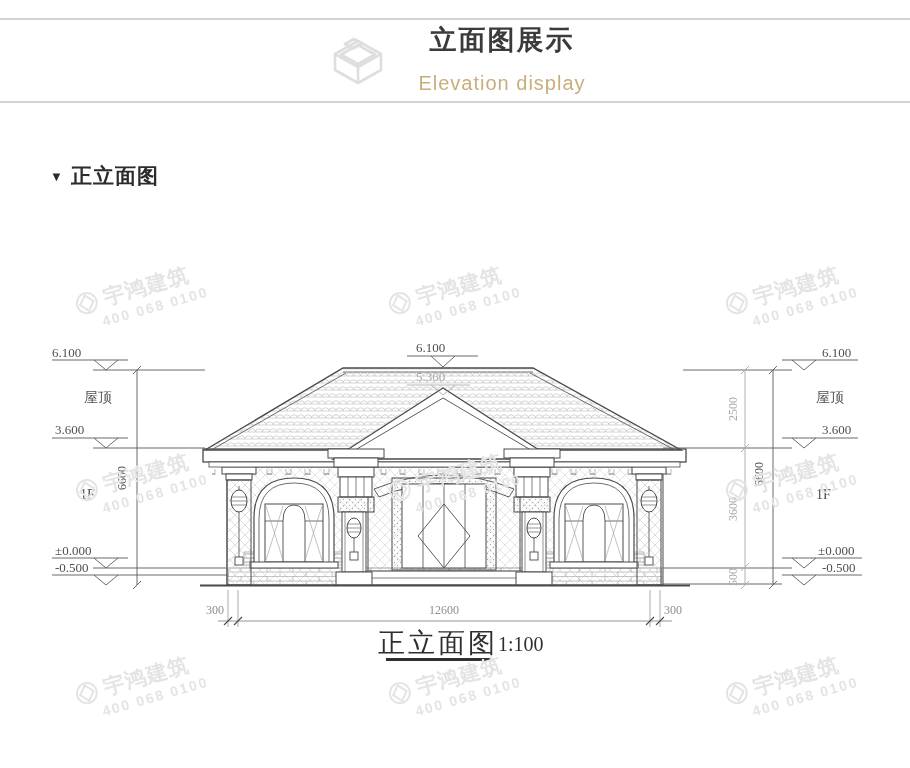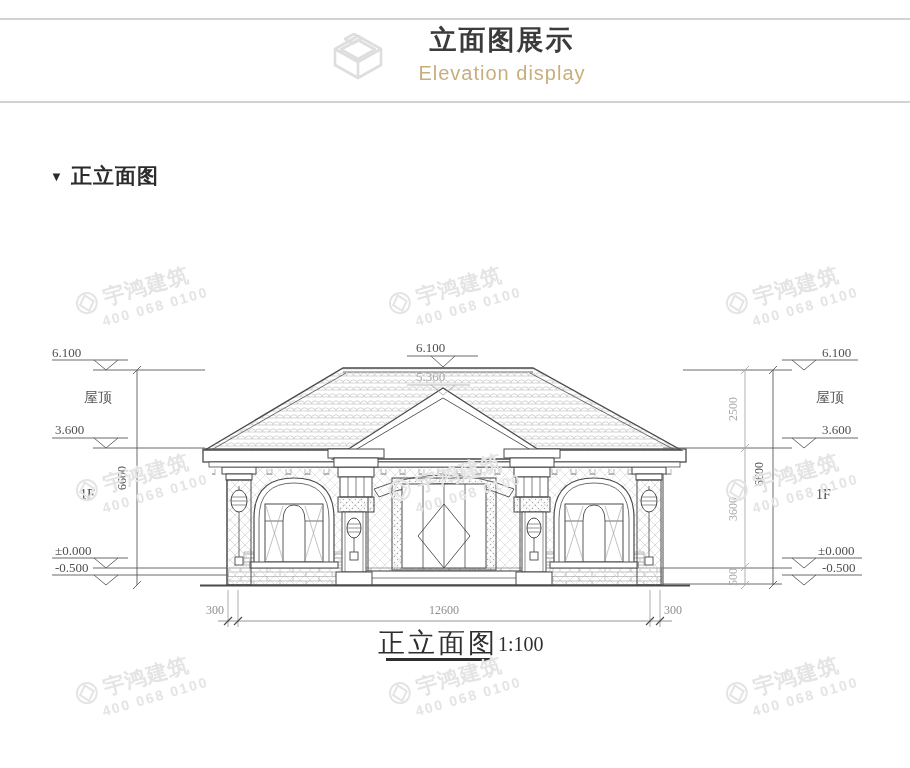--- a/index.html
+++ b/index.html
@@ -5,21 +5,21 @@
   html,body{margin:0;padding:0;background:#fff;}
   body{width:910px;height:768px;position:relative;overflow:hidden;
        font-family:"Liberation Sans","DejaVu Sans",sans-serif;}
   .rule{position:absolute;left:0;width:910px;height:2px;background:#d2d2d2;}
   .rule.top{top:18px;}
   .rule.bottom{top:101px;}
   .hdr{position:absolute;top:26px;left:0;width:910px;display:flex;
        justify-content:center;align-items:center;gap:26px;}
   .hdr-txt{display:flex;flex-direction:column;align-items:center;}
   .hdr-title{font-size:27px;font-weight:bold;color:#3b3b3b;letter-spacing:2px;line-height:1.1;}
-  .hdr-sub{font-size:20px;color:#c8ae7d;letter-spacing:1px;margin-top:6px;}
+  .hdr-sub{font-size:20px;color:#c8ae7d;letter-spacing:1px;margin-top:16px;}
   .sect{position:absolute;top:162px;left:50px;display:flex;align-items:center;gap:8px;color:#2b2b2b;}
   .sect-mark{font-size:13px;}
   .sect-title{font-size:21px;font-weight:bold;letter-spacing:1px;}
   .wm{position:absolute;transform:rotate(-16deg);color:#e4e4e4;pointer-events:none;z-index:5;}
   .wm-row{display:flex;align-items:center;gap:6px;font-size:21px;font-weight:bold;letter-spacing:1px;white-space:nowrap;}
   .wm-phone{font-size:14px;font-weight:bold;letter-spacing:2px;margin-left:22px;white-space:nowrap;}
   svg text{font-family:"Liberation Serif","DejaVu Serif",serif;}
   #draw{position:absolute;left:0;top:0;z-index:2;}
 </style>
 </head>

